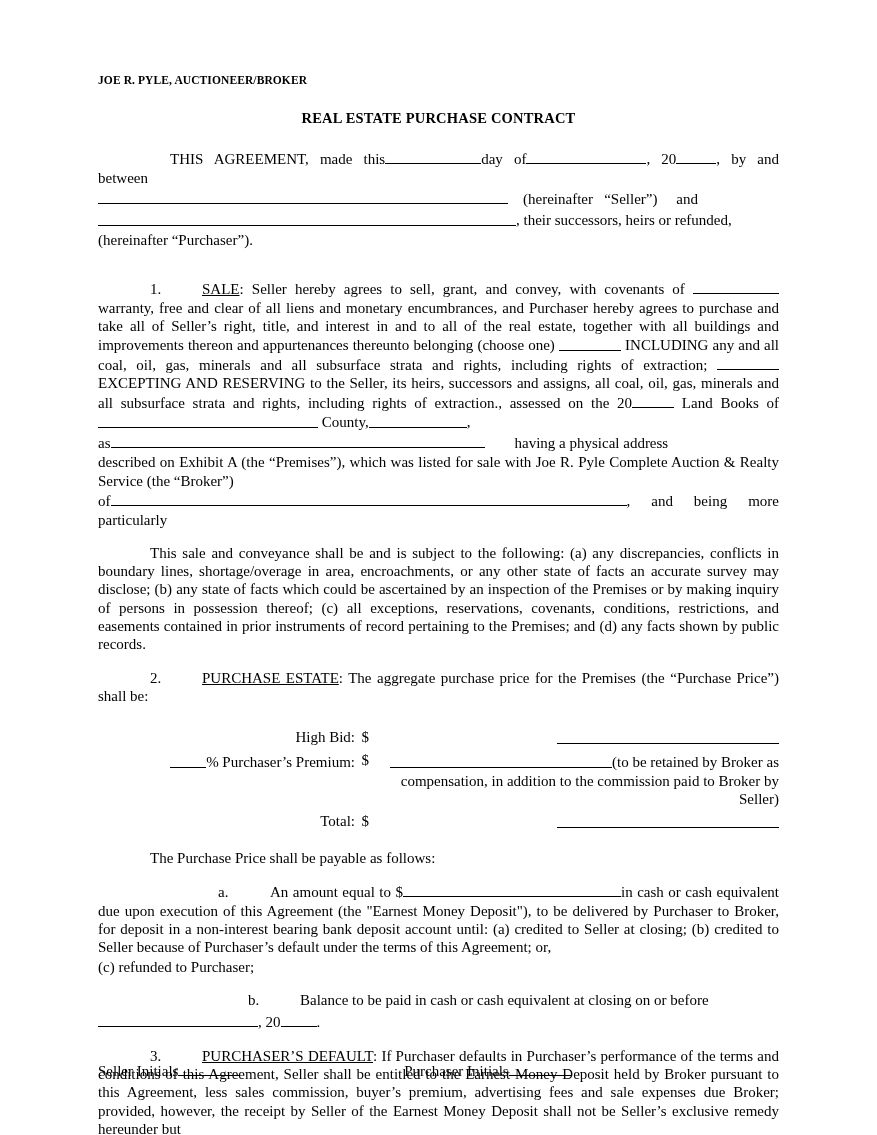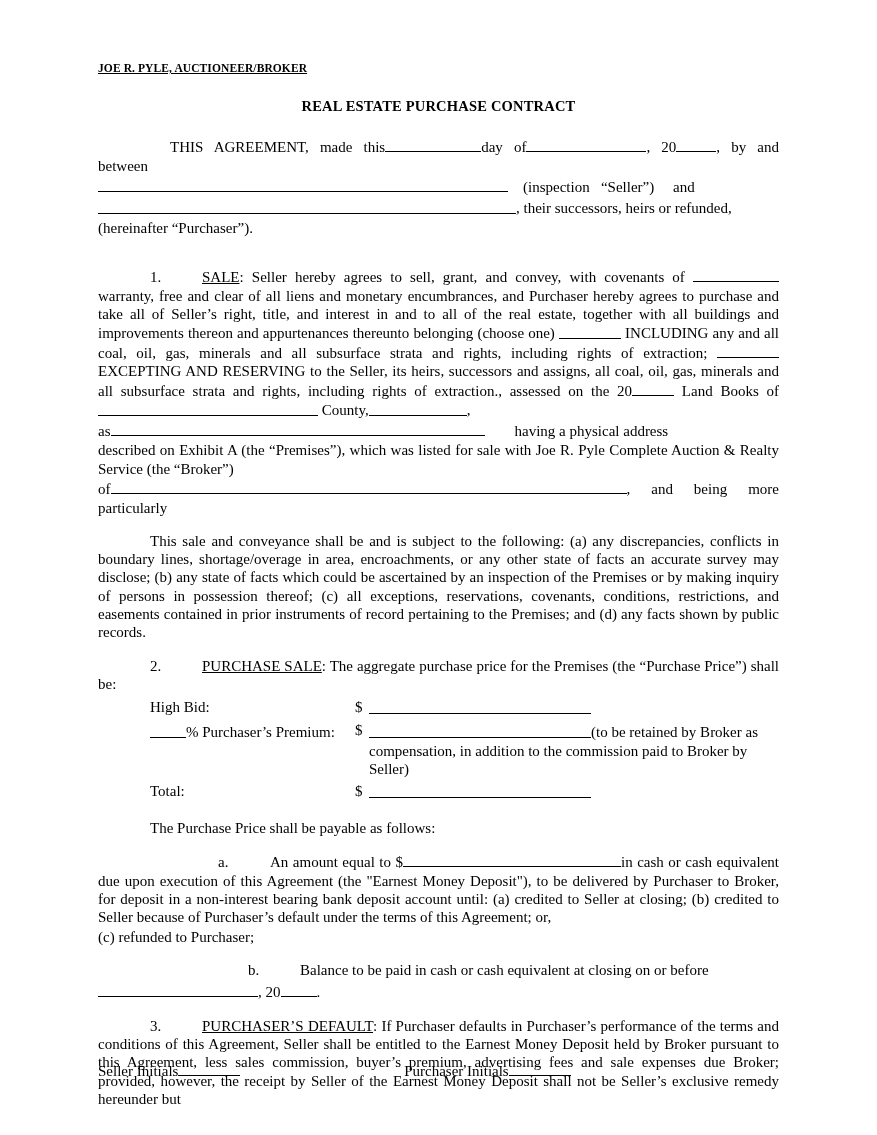--- a/index.html
+++ b/index.html
@@ -18,22 +18,21 @@
     background: #ffffff;
     box-sizing: border-box;
     padding: 62px 98px 0 98px;
     overflow: hidden;
   }
   .letterhead {
     font-family: "Liberation Serif", serif;
     font-weight: bold;
     font-size: 11.5px;
     letter-spacing: 0.1px;
-    margin: 0 0 24px 0;
-    text-decoration: underline;
+    margin: 12px 0 24px 0;
   }
   .doc-title {
     text-align: center;
     font-weight: bold;
     font-size: 14.5px;
     letter-spacing: 0.2px;
     margin: 0 0 22px 0;
   }
   p.body {
     font-size: 15px;
@@ -58,21 +57,22 @@
   .sect-num {
     display: inline-block;
     width: 52px;
   }
 
   
   .pp-table {
     width: 100%;
     border-collapse: collapse;
     font-size: 15px;
-    margin-top: 4px;
+    margin-top: 22px;
+    text-align: right;
   }
   .pp-table td {
     padding: 2px 0;
     vertical-align: top;
   }
   .pp-label { width: 205px; padding-left: 52px !important; }
   .pp-dollar { width: 14px; }
   .pp-line {
     display: inline-block;
     border-bottom: 1px solid #000;
@@ -101,21 +101,21 @@
 
   <div class="letterhead">JOE R. PYLE, AUCTIONEER/BROKER</div>
 
   <div class="doc-title">REAL ESTATE PURCHASE CONTRACT</div>
 
   <div>
     <p class="body indent" style="text-indent:72px;">
       <span>THIS AGREEMENT, made this</span><span class="blank" style="width:96px;"></span><span>day of</span><span class="blank" style="width:120px;"></span><span>, 20</span><span class="blank" style="width:40px;"></span><span>, by and  between</span>
     </p>
     <p class="body" style="margin-top:2px;">
-      <span class="blank" style="width:410px;"></span>&nbsp;&nbsp;&nbsp;&nbsp;<span>(inspection</span>&nbsp;&nbsp;&nbsp;<span>“Seller”)</span>&nbsp;&nbsp;&nbsp;&nbsp;&nbsp;<span>and</span>
+      <span class="blank" style="width:410px;"></span>&nbsp;&nbsp;&nbsp;&nbsp;<span>(hereinafter</span>&nbsp;&nbsp;&nbsp;<span>“Seller”)</span>&nbsp;&nbsp;&nbsp;&nbsp;&nbsp;<span>and</span>
     </p>
     <p class="body" style="margin-top:2px;">
       <span class="blank" style="width:418px;"></span><span>, their successors, heirs or refunded,</span>
     </p>
     <p class="body" style="margin-top:1px;">
       <span>(hereinafter “Purchaser”).</span>
     </p>
   </div>
 
   <div class="para-gap"></div>
@@ -134,21 +134,21 @@
     <span>of</span><span class="blank" style="width:516px;"></span><span>, and  being  more  particularly</span>
   </p>
 
   <div class="para-gap"></div>
 
   <p class="body indent" style="text-indent:52px;">This sale and conveyance shall be and is subject to the following: (a) any discrepancies, conflicts in boundary lines, shortage/overage in area, encroachments, or any other state of facts an accurate survey may disclose; (b) any state of facts which could be ascertained by an inspection of the Premises or by making inquiry of persons in possession thereof; (c) all exceptions, reservations, covenants, conditions, restrictions, and easements contained in prior instruments of record pertaining to the Premises; and (d) any facts shown by public records.</p>
 
   <div class="para-gap"></div>
 
   <p class="body">
-    <span class="sect-num" style="margin-left:52px;">2.</span><span class="u">PURCHASE SALE</span><span>: The aggregate purchase price for the Premises (the “Purchase Price”) shall be:</span>
+    <span class="sect-num" style="margin-left:52px;">2.</span><span class="u">PURCHASE ESTATE</span><span>: The aggregate purchase price for the Premises (the “Purchase Price”) shall be:</span>
   </p>
 
   <table class="pp-table">
     <tbody>
         <tr>
       <td class="pp-label">High Bid:</td>
       <td class="pp-dollar">$</td>
       <td><span class="pp-line" style="width:222px;"></span></td>
     </tr>
     <tr>

